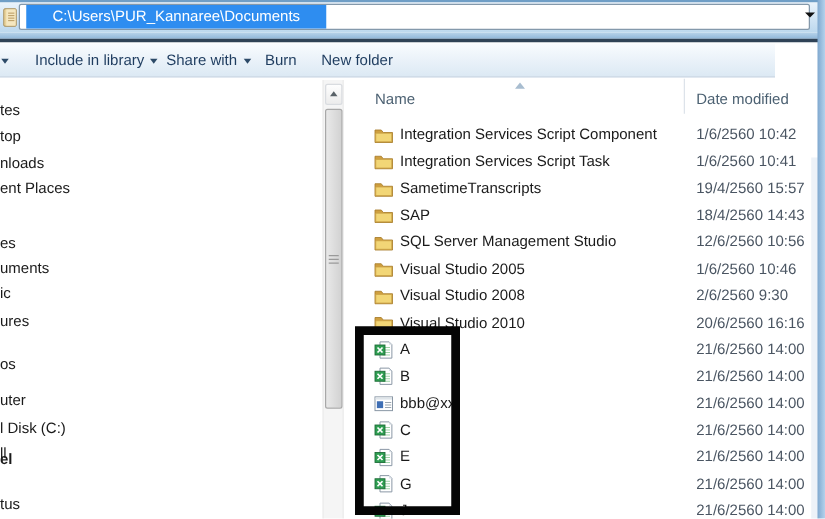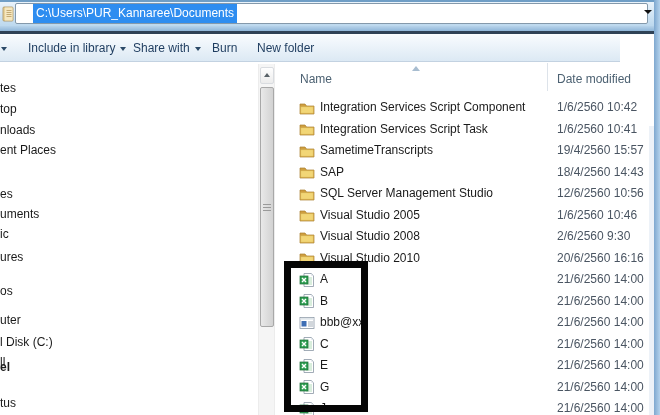--- a/index.html
+++ b/index.html
@@ -10,21 +10,21 @@
     font-size:12px; color:#1a1a1a;
   }
   
   .top-edge { position:absolute; left:0; top:0; width:660px; height:2px; background:#6f9ec6; }
   .addr-row { position:absolute; left:0; top:2px; width:660px; height:24px;
               background:linear-gradient(#eaf3fb,#bcd8ee); }
   .addr-icon { position:absolute; left:2px; top:4px; width:12px; height:16px; }
   .addr-field { position:absolute; left:15px; top:1px; width:633px; height:21px;
                 background:#fff; border:1px solid #8499ab; border-radius:2px;
                 overflow:hidden; line-height:19px; white-space:nowrap; }
-  .addr-sel { display:inline-block; margin-left:17px; padding:0 3px; height:19px;
+  .addr-sel { display:inline-block; margin-left:5px; padding:0 21px; height:19px;
               background:#2e8df0; color:#fff; }
   .addr-caret { position:absolute; right:8px; top:8px; width:0; height:0;
                 border-left:4px solid transparent; border-right:4px solid transparent;
                 border-top:4px solid #111; cursor:pointer; }
   .glass-strip { position:absolute; left:0; top:26px; width:660px; height:5px;
                  background:linear-gradient(#b7d3ea,#8fb6d9); }
   .dark-line { position:absolute; left:0; top:31px; width:660px; height:3px; background:#2f4256; }
   .light-line { position:absolute; left:0; top:34px; width:660px; height:1px; background:#fbfdfe; }
   
   .toolbar { position:absolute; left:0; top:35px; width:620px; height:27px;

